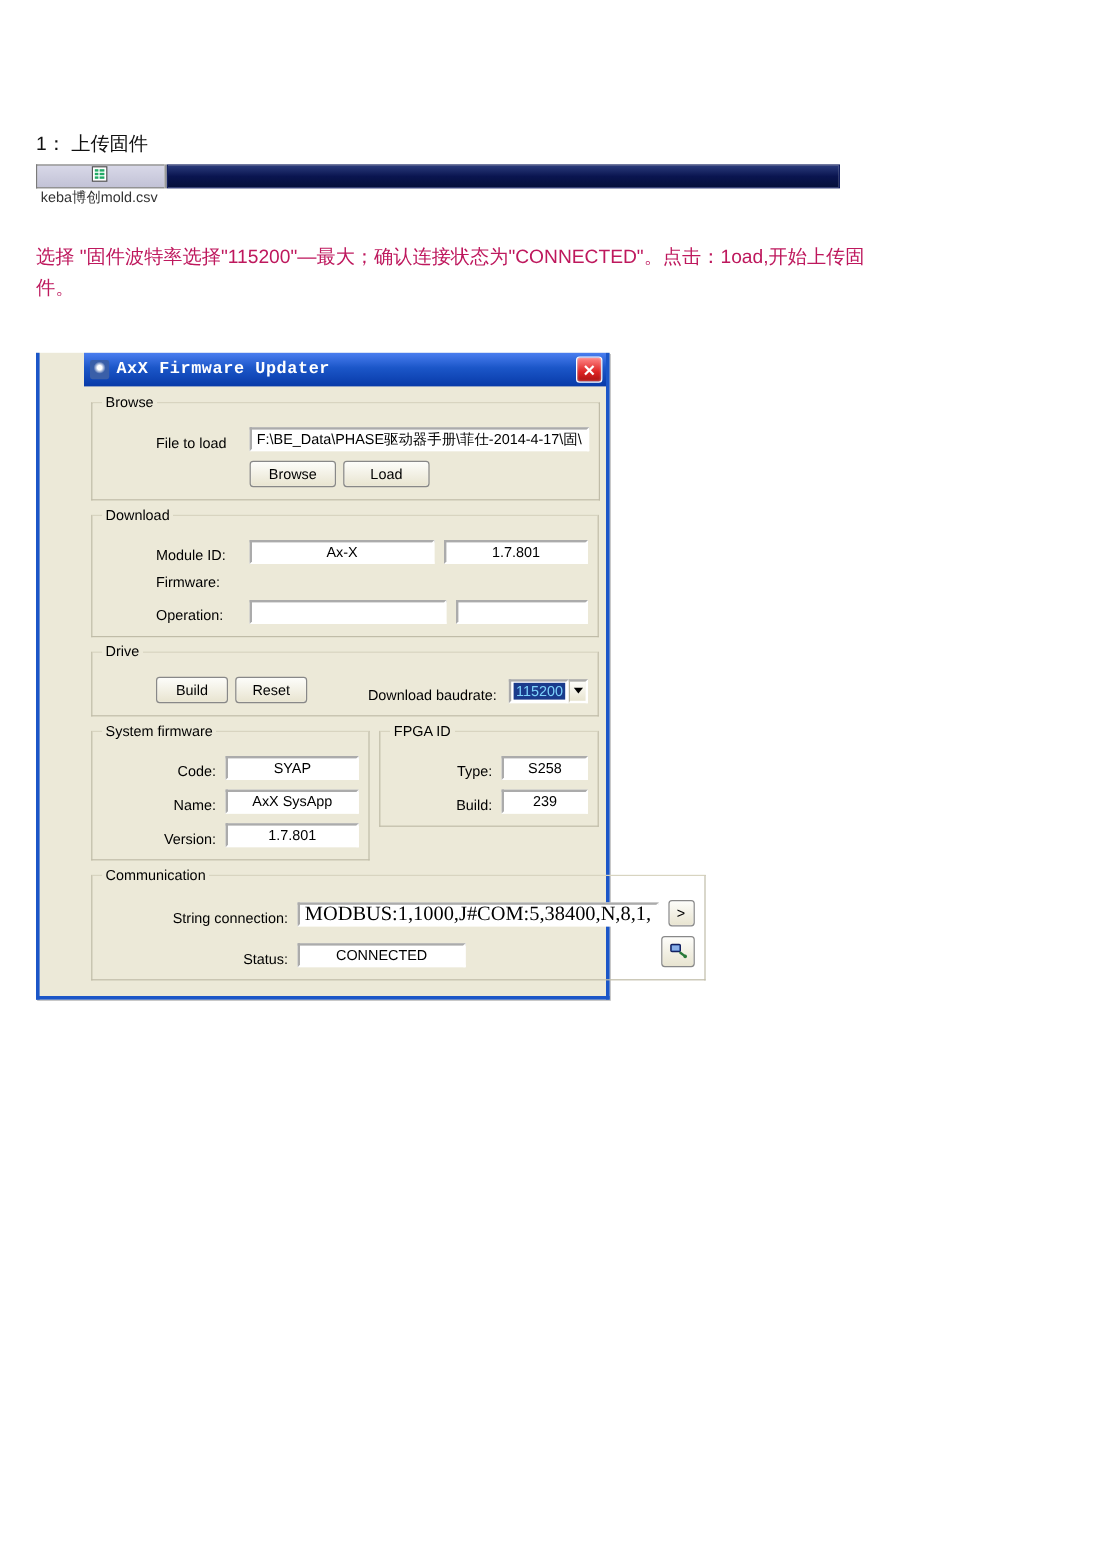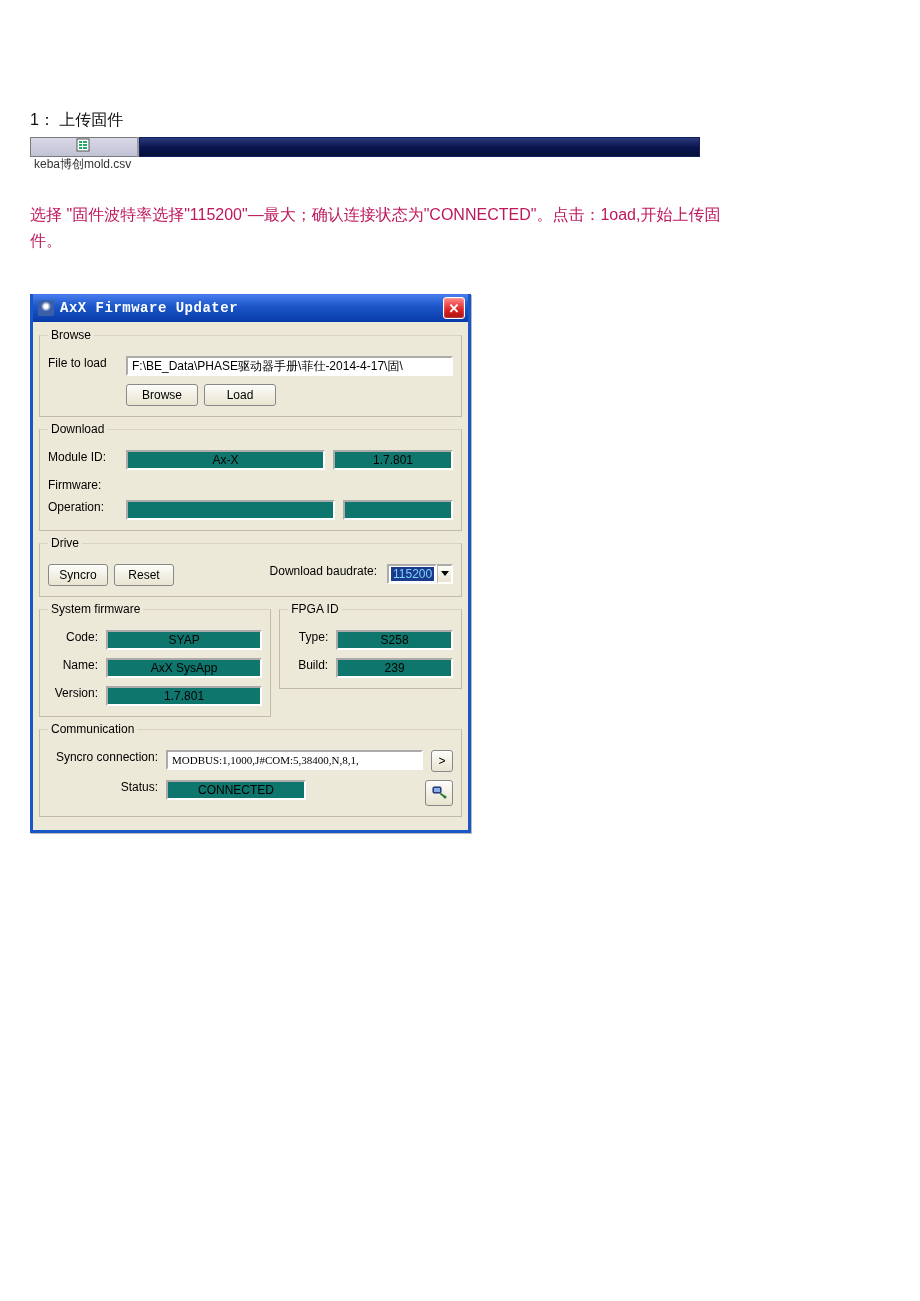--- a/index.html
+++ b/index.html
@@ -65,20 +65,21 @@
   
   .win {
     margin-top: 40px;
     width: 435px;
     border: 3px solid #1b56c8;
     border-top: none;
     box-shadow: 1px 1px 0 #bbb;
     background: #ece9d8;
     font-family: Tahoma, sans-serif;
     color: #000;
+    padding-left: 37px;
   }
   .win-title {
     height: 28px;
     background: linear-gradient(#4a7ef0, #1b56c8 45%, #083aa8);
     display: flex;
     align-items: center;
     padding: 0 3px 0 5px;
     box-sizing: border-box;
   }
   .win-title-icon {
@@ -118,30 +119,31 @@
     border-top-color: #d8d4c0;
     margin: 0 0 5px 0;
     padding: 6px 8px 10px 8px;
   }
   legend {
     font-size: 12px;
     padding: 0 3px;
   }
   .row {
     display: flex;
-    align-items: flex-start;
+    align-items: flex-end;
     margin-top: 8px;
     gap: 8px;
+    margin-left: 45px;
   }
   .row:first-child { margin-top: 2px; }
   .lbl { width: 70px; text-align: left; }
   .lbl-r { text-align: right; }
   .sunken {
     border: 2px inset #fff;
-    background: #0f766e;
+    background: #ffffff;
     height: 20px;
     display: flex;
     align-items: center;
     justify-content: center;
     font-size: 12px;
     box-sizing: border-box;
     overflow: hidden;
     white-space: nowrap;
   }
   .sunken-white { background: #fff; justify-content: flex-start; padding: 0 4px; }
@@ -266,21 +268,21 @@
         <div class="row">
           <div class="lbl">Operation:</div>
           <div class="sunken" style="flex:1"></div>
           <div class="sunken" style="width:110px"></div>
         </div>
       </fieldset>
 
       <fieldset>
         <legend>Drive</legend>
         <div class="row" style="gap:6px;">
-          <div class="btn" style="min-width:60px">Syncro</div>
+          <div class="btn" style="min-width:60px">Build</div>
           <div class="btn" style="min-width:60px">Reset</div>
           <div style="flex:1; text-align:right; padding-right:4px;">Download baudrate:</div>
           <div class="combo">
             <div class="combo-val">
                 <div class="combo-val-sel">115200</div>
               </div>
             <div class="combo-btn">
               <span>
                 <svg width="8" height="6">
                     <polygon points="0,0 8,0 4,5" fill="#000"></polygon>
@@ -317,22 +319,22 @@
           <div class="row">
             <div class="lbl lbl-r" style="width:40px">Build:</div>
             <div class="sunken" style="flex:1">239</div>
           </div>
         </fieldset>
       </div>
 
       <fieldset style="margin-top:5px">
         <legend>Communication</legend>
         <div class="row">
-          <div style="width:110px; text-align:right;">Syncro connection:</div>
-          <div class="sunken sunken-white" style="flex:1; font-family:Tahoma; font-size:11px;">MODBUS:1,1000,J#COM:5,38400,N,8,1,</div>
+          <div style="width:110px; text-align:right;">String connection:</div>
+          <div class="sunken sunken-white" style="flex:1; font-family:Tahoma; font-size:17px;">MODBUS:1,1000,J#COM:5,38400,N,8,1,</div>
           <div class="btn btn-sm">&gt;</div>
         </div>
         <div class="row">
           <div style="width:110px; text-align:right;">Status:</div>
           <div class="sunken" style="width:140px">CONNECTED</div>
           <div style="flex:1"></div>
           <div class="status-icon">
             <span>
               <svg width="16" height="16" viewBox="0 0 16 16">
                 <rect x="2" y="3" width="8" height="6" rx="1" fill="#3a5fa8" stroke="#132060"></rect>

